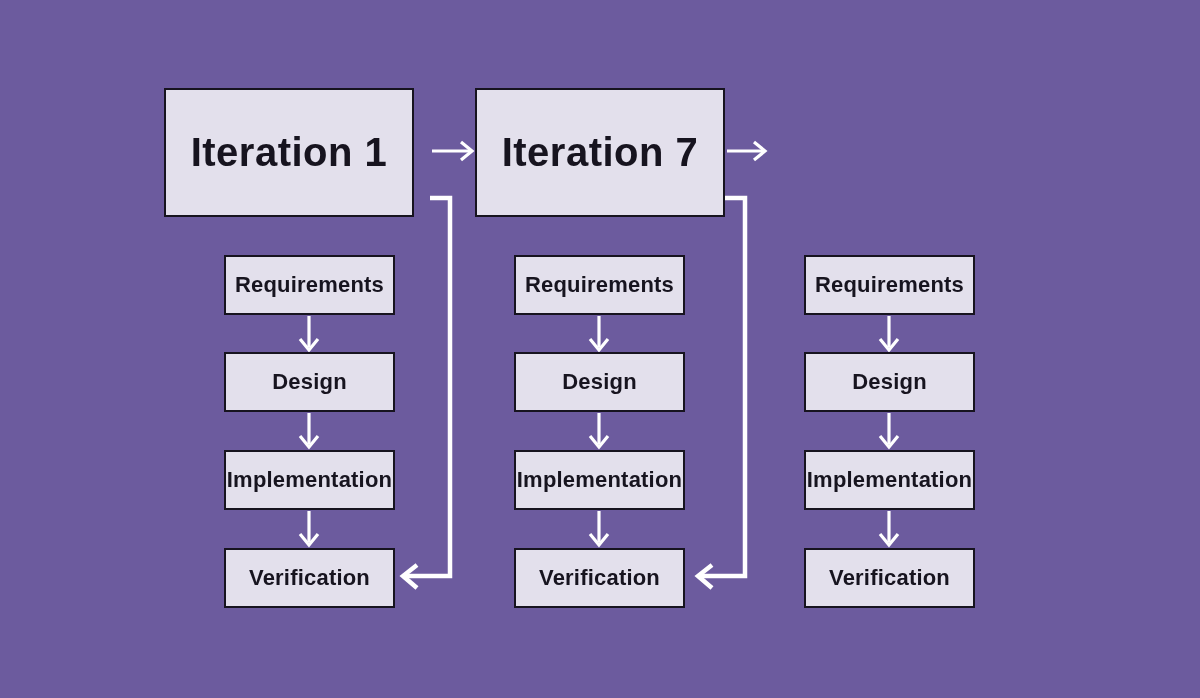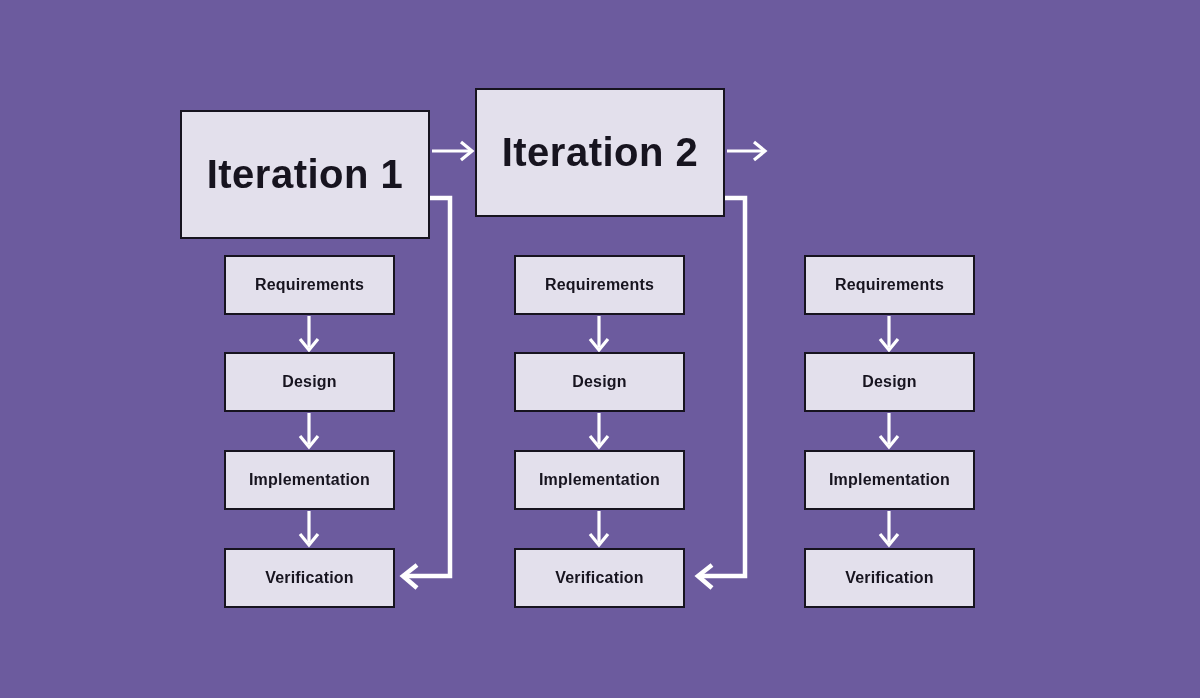--- a/index.html
+++ b/index.html
@@ -25,21 +25,21 @@
     display:flex;align-items:center;justify-content:center;
     color:var(--text);
     text-align:center;
   }
   .header-box{
     width:250px;height:129px;
     font-size:40px;font-weight:700;letter-spacing:0.5px;
   }
   .stage-box{
     width:171px;height:60px;
-    font-size:16px;font-weight:700;letter-spacing:0.2px;
+    font-size:22px;font-weight:700;letter-spacing:0.2px;
   }
   .arrows{
     position:absolute;left:0;top:0;width:1200px;height:698px;
     pointer-events:none;
   }
   .arrows .ln{
     stroke:var(--arrow);
     fill:none;
     stroke-linejoin:miter;
     stroke-linecap:butt;
@@ -107,27 +107,27 @@
       <path class="ln thick" d="M430,198 L450,198 L450,576 L406,576"></path>
       <path class="ln thick" d="M417,565 L403,576 L417,588"></path>
     </g>
 
     <g>
       <path class="ln thick" d="M725,198 L745,198 L745,576 L701,576"></path>
       <path class="ln thick" d="M712,565 L698,576 L712,588"></path>
     </g>
   </svg>
 
-  <div class="box header-box" style="left:180px;top:88px;margin-top:22px;">Iteration 1</div>
+  <div class="box header-box" style="left:164px;top:88px;">Iteration 1</div>
   <div class="box stage-box" style="left:224px;top:255px;">Requirements</div>
   <div class="box stage-box" style="left:224px;top:352px;">Design</div>
   <div class="box stage-box" style="left:224px;top:450px;">Implementation</div>
   <div class="box stage-box" style="left:224px;top:548px;">Verification</div>
 
-  <div class="box header-box" style="left:475px;top:88px;">Iteration 2</div>
+  <div class="box header-box" style="left:475px;top:88px;">Iteration 7</div>
   <div class="box stage-box" style="left:514px;top:255px;">Requirements</div>
   <div class="box stage-box" style="left:514px;top:352px;">Design</div>
   <div class="box stage-box" style="left:514px;top:450px;">Implementation</div>
   <div class="box stage-box" style="left:514px;top:548px;">Verification</div>
 
   <div class="box stage-box" style="left:804px;top:255px;">Requirements</div>
   <div class="box stage-box" style="left:804px;top:352px;">Design</div>
   <div class="box stage-box" style="left:804px;top:450px;">Implementation</div>
   <div class="box stage-box" style="left:804px;top:548px;">Verification</div>
 

